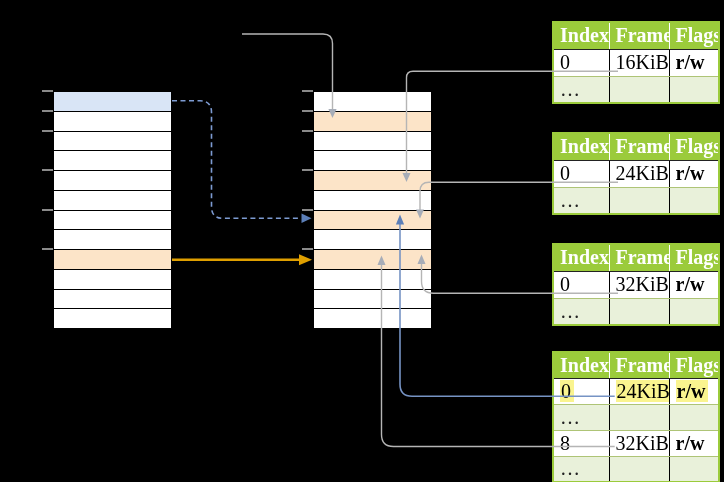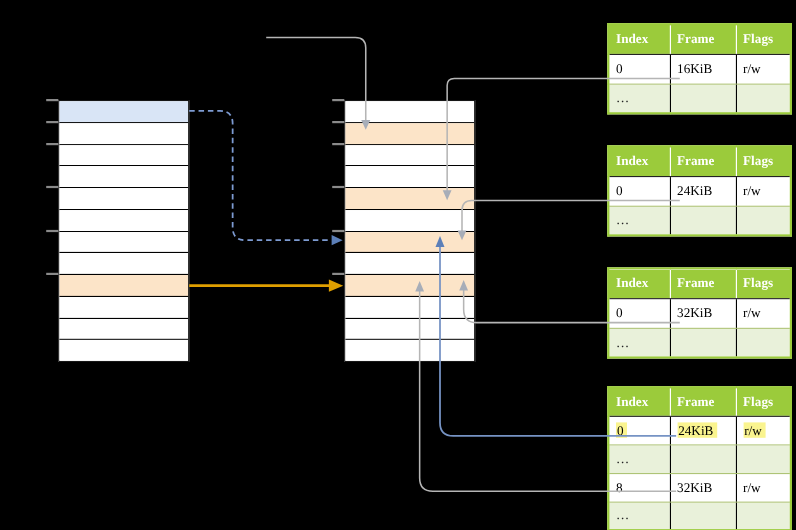--- a/index.html
+++ b/index.html
@@ -21,33 +21,33 @@
   .pagerow{flex:1 1 0;border-bottom:1px solid #000;}
   .pagerow:last-child{border-bottom:none;}
   .fill-white{background:#ffffff;}
   .fill-blue{background:#d9e5f6;}
   .fill-orange{background:#fce4c8;}
   
   .tick{position:absolute;width:11px;height:2px;background:#8a8a8a;}
   
   .ptable{
     position:absolute;border-collapse:collapse;background:#fff;
-    border:2px solid #9bcb3b;font-size:12px;table-layout:fixed;
+    border:2px solid #9bcb3b;font-size:20px;table-layout:fixed;
   }
   .ptable th{
     background:#9bcb3b;color:#fff;font-weight:bold;text-align:left;
     padding:0 0 0 6px;border-right:1px solid #fff;border-bottom:1px solid #222;
     box-sizing:border-box;overflow:hidden;
   }
   .ptable th:last-child{border-right:none;}
   .ptable td{
     text-align:left;padding:0 0 0 6px;border-right:1px solid #000;
     border-bottom:1px solid #aec476;box-sizing:border-box;overflow:hidden;white-space:nowrap;
   }
-  .ptable td:last-child{border-right:none;}
+  .ptable td:last-child{border-right:none;font-weight:bold;}
   .ptable tr:last-child td{border-bottom:none;}
   .row-white td{background:#ffffff;color:#000;}
   .row-green td{background:#e9f1da;color:#222;}
   .hl{background:#faf48f;padding:0 3px 0 1px;}
   
   .overlay{position:absolute;left:0;top:0;width:724px;height:482px;pointer-events:none;}
 </style>
 </head>
 <body>
 

